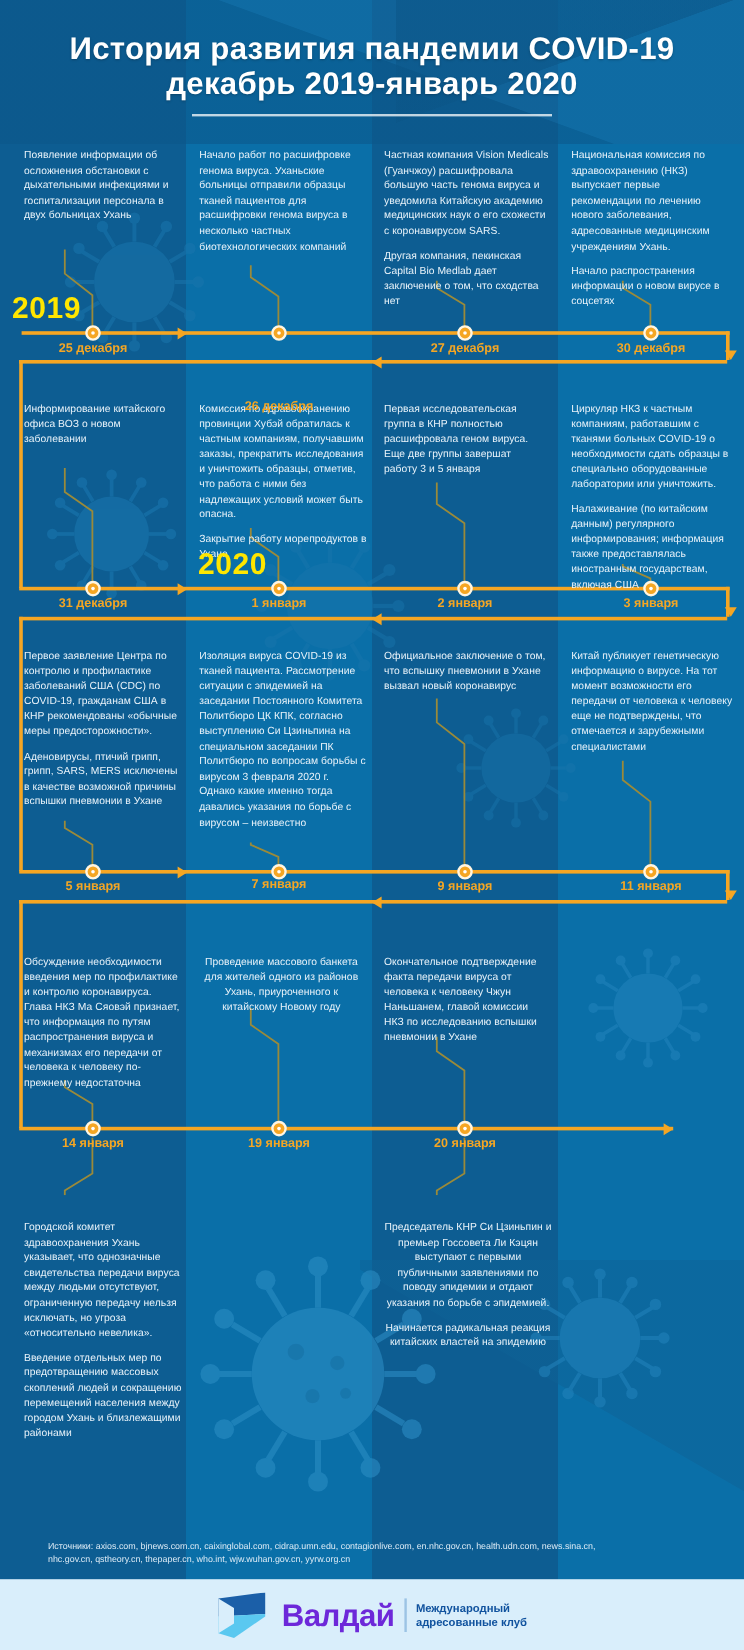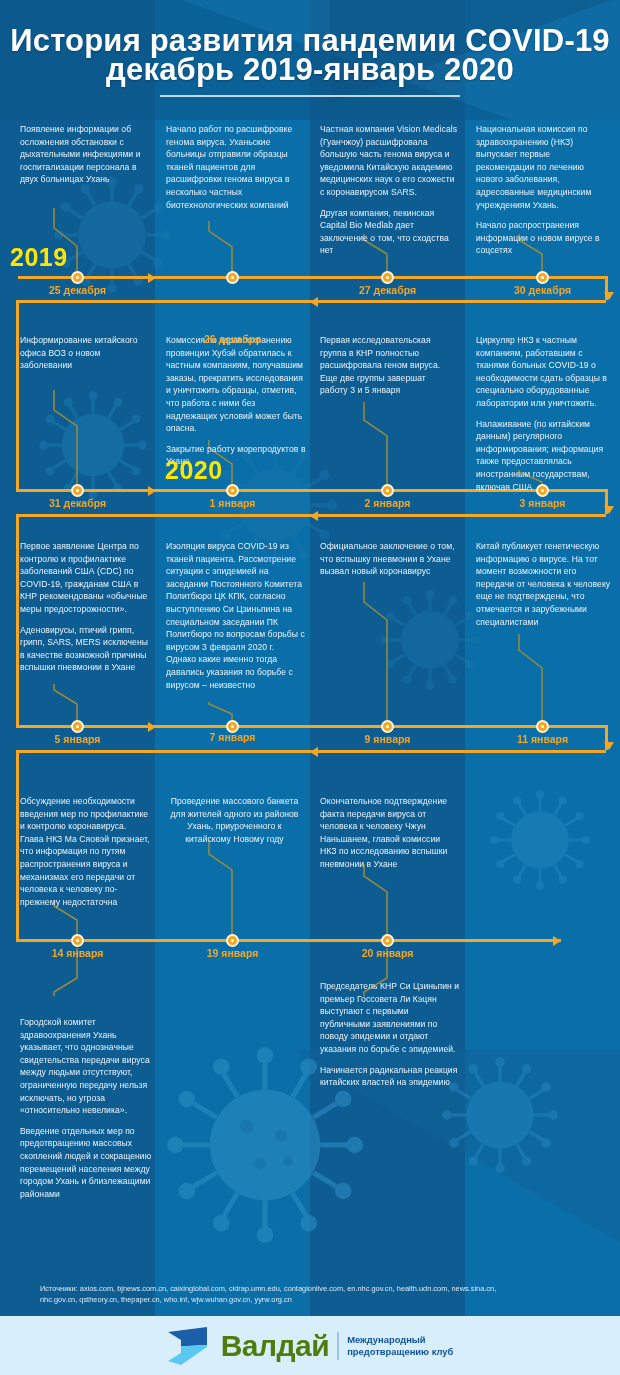--- a/index.html
+++ b/index.html
@@ -26,21 +26,21 @@
   .d3{top:1050px;left:300px;width:320px;height:200px;
       background:linear-gradient(210deg,#0e6296 0%,#0e6296 50%,transparent 50.2%);opacity:.5;}
 
   
   .virus{position:absolute;z-index:1;pointer-events:none;}
 
   
   .header{position:absolute;top:0;left:0;width:620px;height:112px;z-index:5;}
   .title{
     text-align:center;color:#ffffff;font-weight:bold;
-    font-size:31px;line-height:29px;letter-spacing:.2px;
+    font-size:26px;line-height:29px;letter-spacing:.2px;
     padding-top:26px;
     text-shadow:0 1px 2px rgba(0,0,0,.25);
   }
   .title-rule{width:300px;height:2px;background:rgba(255,255,255,.75);margin:11px auto 0;}
 
   
   .tl{position:absolute;z-index:4;}
   .tl-line{background:#f5a623;height:3px;}
   .tl-vert{background:#f5a623;width:3px;}
   .node{
@@ -79,21 +79,21 @@
   .sources{
     position:absolute;left:0;width:560px;top:1283px;z-index:6;
     color:#dbeaf5;font-size:7.4px;line-height:11px;text-align:left;padding:0 40px;
     box-sizing:border-box;
   }
 
   
   .footer{position:absolute;left:0;top:1316px;width:620px;height:59px;background:#d9eefb;z-index:7;}
   .logo-wrap{display:flex;align-items:center;justify-content:center;height:59px;gap:0px;}
   .logo-mark{width:46px;height:38px;margin-right:8px;}
-  .logo-word{color:#4d7c0f;font-weight:bold;font-size:30px;letter-spacing:-.5px;line-height:30px;}
+  .logo-word{color:#6d28d9;font-weight:bold;font-size:26px;letter-spacing:-.5px;line-height:30px;}
   .logo-div{width:2px;height:28px;background:#9cc4e4;margin:0 8px;}
   .logo-sub{color:#10529e;font-weight:bold;font-size:9.4px;line-height:11.5px;}
 </style>
 </head>
 <body>
 
 <div class="page">
 
   <div class="bands">
     <div class="band b1"></div>
@@ -529,36 +529,36 @@
     <p>Проведение массового банкета для жителей одного из районов Ухань, приуроченного к китайскому Новому году</p>
   </div>
   <div class="txt" style="left:320px;top:795px;width:136px;">
     <p>Окончательное подтверждение факта передачи вируса от человека к человеку Чжун Наньшанем, главой комиссии НКЗ по исследованию вспышки пневмонии в Ухане</p>
   </div>
 
   <div class="txt" style="left:20px;top:1016px;width:140px;">
     <p>Городской комитет здравоохранения Ухань указывает, что однозначные свидетельства передачи вируса между людьми отсутствуют, ограниченную передачу нельзя исключать, но угроза «относительно невелика».</p>
     <p>Введение отдельных мер по предотвращению массовых скоплений людей и сокращению перемещений населения между городом Ухань и близлежащими районами</p>
   </div>
-  <div class="txt" style="left:320px;top:980px;width:140px;">
+  <div class="txt" style="left:320px;top:1016px;width:140px;text-align:center;">
     <p>Председатель КНР Си Цзиньпин и премьер Госсовета Ли Кэцян выступают с первыми публичными заявлениями по поводу эпидемии и отдают указания по борьбе с эпидемией.</p>
     <p>Начинается радикальная реакция китайских властей на эпидемию</p>
   </div>
 
   <div class="sources">Источники: axios.com, bjnews.com.cn, caixinglobal.com, cidrap.umn.edu, contagionlive.com, en.nhc.gov.cn, health.udn.com, news.sina.cn, nhc.gov.cn, qstheory.cn, thepaper.cn, who.int, wjw.wuhan.gov.cn, yyrw.org.cn</div>
 
   <div class="footer">
     <div class="logo-wrap">
       <svg class="logo-mark" viewBox="0 0 46 38">
         <polygon points="1,5 40,0 40,18 1,20" fill="#1b5fa8"></polygon>
         <polygon points="1,20 40,18 40,20 14,38 1,34" fill="#5ac8f0"></polygon>
         <polygon points="1,5 14,13 14,26 1,34" fill="#d9eefb"></polygon>
       </svg>
       <span class="logo-word">Валдай</span>
       <span class="logo-div"></span>
       <span class="logo-sub">
         <span>Международный</span><br>
-        <span>предотвращению клуб</span>
+        <span>адресованные клуб</span>
       </span>
     </div>
   </div>
 
 </div>
 
 </body></html>

